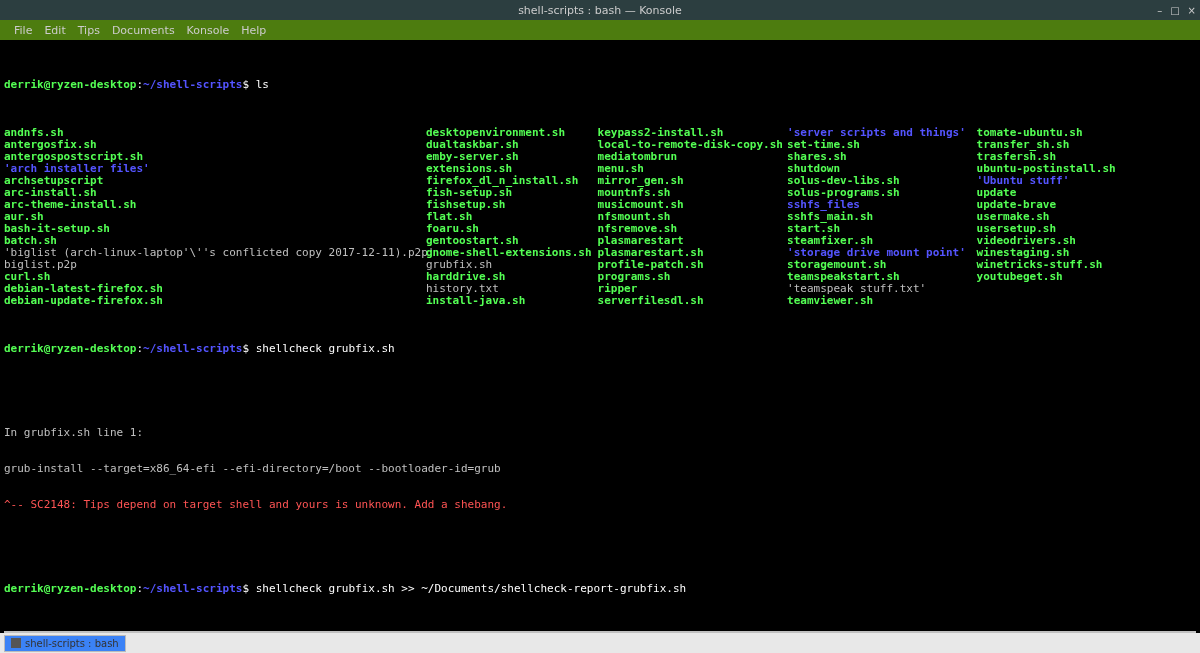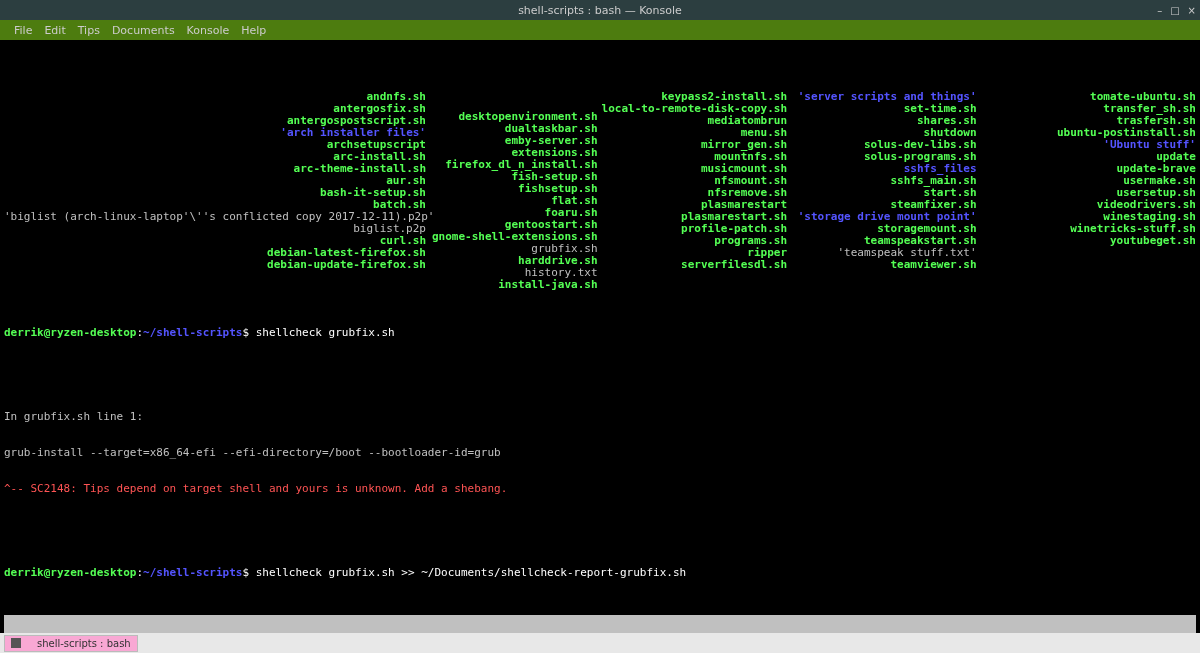--- a/index.html
+++ b/index.html
@@ -8,30 +8,30 @@
   .titlebar .controls span{cursor:pointer;}
   .menubar{height:20px;background:#4d7c0f;display:flex;align-items:center;padding:0 14px;gap:12px;color:#ccc;font-family:"DejaVu Sans",sans-serif;font-size:11px;}
   .menubar span{cursor:pointer;}
   .terminal{font-size:11px;line-height:12px;white-space:pre;color:#fff;padding:3px 4px 0 4px;}
   .row{min-height:12px;}
   .g{color:#54ff54;font-weight:bold;}
   .b{color:#5454ff;font-weight:bold;}
   .w{color:#ffffff;}
   .d{color:#c0c0c0;}
   .r{color:#ff5454;font-weight:normal;}
-  .ls{display:flex;text-align:right;}
+  .ls{display:flex;}
   .col{display:inline-block;vertical-align:top;}
   .c1{width:422px;}
-  .c2{width:172px;margin-top:20px;}
+  .c2{width:172px;}
   .c3{width:190px;}
   .c4{width:190px;}
   .c5{width:220px;}
   .sel{background:#c0c0c0;color:#000;display:block;padding-right:600px;}
   .taskbar{position:absolute;bottom:0;left:0;right:0;height:20px;background:#e8e8e8;display:flex;align-items:center;padding:0 4px;font-family:"DejaVu Sans",sans-serif;font-size:10px;color:#333;}
-  .task{display:flex;align-items:center;gap:16px;padding:2px 6px;background:#f9a8d4;border:1px solid #bbb;}
+  .task{display:flex;align-items:center;gap:4px;padding:2px 6px;background:#3b82f6;border:1px solid #bbb;}
   .task .ico{width:10px;height:10px;background:#555;}
 </style>
 </head>
 <body>
 
 <div class="titlebar">
   <span>shell-scripts : bash — Konsole</span>
   <div class="controls">
     <span>–</span>
     <span>□</span>
@@ -43,20 +43,21 @@
   <span>File</span>
   <span>Edit</span>
   <span>Tips</span>
   <span>Documents</span>
   <span>Konsole</span>
   <span>Help</span>
 </div>
 
 <div class="terminal">
 
+  <div class="row"><span class="g">derrik@ryzen-desktop</span><span class="w">:</span><span class="b">~/shell-scripts</span><span class="w">$ </span><span class="w">ls</span></div>
 
   <div class="ls">
     <div class="col c1" id="lsc1"><div class="row g">andnfs.sh</div><div class="row g">antergosfix.sh</div><div class="row g">antergospostscript.sh</div><div class="row b">'arch installer files'</div><div class="row g">archsetupscript</div><div class="row g">arc-install.sh</div><div class="row g">arc-theme-install.sh</div><div class="row g">aur.sh</div><div class="row g">bash-it-setup.sh</div><div class="row g">batch.sh</div><div class="row d">'biglist (arch-linux-laptop'\''s conflicted copy 2017-12-11).p2p'</div><div class="row d">biglist.p2p</div><div class="row g">curl.sh</div><div class="row g">debian-latest-firefox.sh</div><div class="row g">debian-update-firefox.sh</div></div>
     <div class="col c2" id="lsc2"><div class="row g">desktopenvironment.sh</div><div class="row g">dualtaskbar.sh</div><div class="row g">emby-server.sh</div><div class="row g">extensions.sh</div><div class="row g">firefox_dl_n_install.sh</div><div class="row g">fish-setup.sh</div><div class="row g">fishsetup.sh</div><div class="row g">flat.sh</div><div class="row g">foaru.sh</div><div class="row g">gentoostart.sh</div><div class="row g">gnome-shell-extensions.sh</div><div class="row d">grubfix.sh</div><div class="row g">harddrive.sh</div><div class="row d">history.txt</div><div class="row g">install-java.sh</div></div>
     <div class="col c3" id="lsc3"><div class="row g">keypass2-install.sh</div><div class="row g">local-to-remote-disk-copy.sh</div><div class="row g">mediatombrun</div><div class="row g">menu.sh</div><div class="row g">mirror_gen.sh</div><div class="row g">mountnfs.sh</div><div class="row g">musicmount.sh</div><div class="row g">nfsmount.sh</div><div class="row g">nfsremove.sh</div><div class="row g">plasmarestart</div><div class="row g">plasmarestart.sh</div><div class="row g">profile-patch.sh</div><div class="row g">programs.sh</div><div class="row g">ripper</div><div class="row g">serverfilesdl.sh</div></div>
     <div class="col c4" id="lsc4"><div class="row b">'server scripts and things'</div><div class="row g">set-time.sh</div><div class="row g">shares.sh</div><div class="row g">shutdown</div><div class="row g">solus-dev-libs.sh</div><div class="row g">solus-programs.sh</div><div class="row b">sshfs_files</div><div class="row g">sshfs_main.sh</div><div class="row g">start.sh</div><div class="row g">steamfixer.sh</div><div class="row b">'storage drive mount point'</div><div class="row g">storagemount.sh</div><div class="row g">teamspeakstart.sh</div><div class="row d">'teamspeak stuff.txt'</div><div class="row g">teamviewer.sh</div></div>
     <div class="col c5" id="lsc5"><div class="row g">tomate-ubuntu.sh</div><div class="row g">transfer_sh.sh</div><div class="row g">trasfersh.sh</div><div class="row g">ubuntu-postinstall.sh</div><div class="row b">'Ubuntu stuff'</div><div class="row g">update</div><div class="row g">update-brave</div><div class="row g">usermake.sh</div><div class="row g">usersetup.sh</div><div class="row g">videodrivers.sh</div><div class="row g">winestaging.sh</div><div class="row g">winetricks-stuff.sh</div><div class="row g">youtubeget.sh</div></div>
   </div>
 
   <div class="row"><span class="g">derrik@ryzen-desktop</span><span class="w">:</span><span class="b">~/shell-scripts</span><span class="w">$ </span><span class="w">shellcheck grubfix.sh</span></div>

